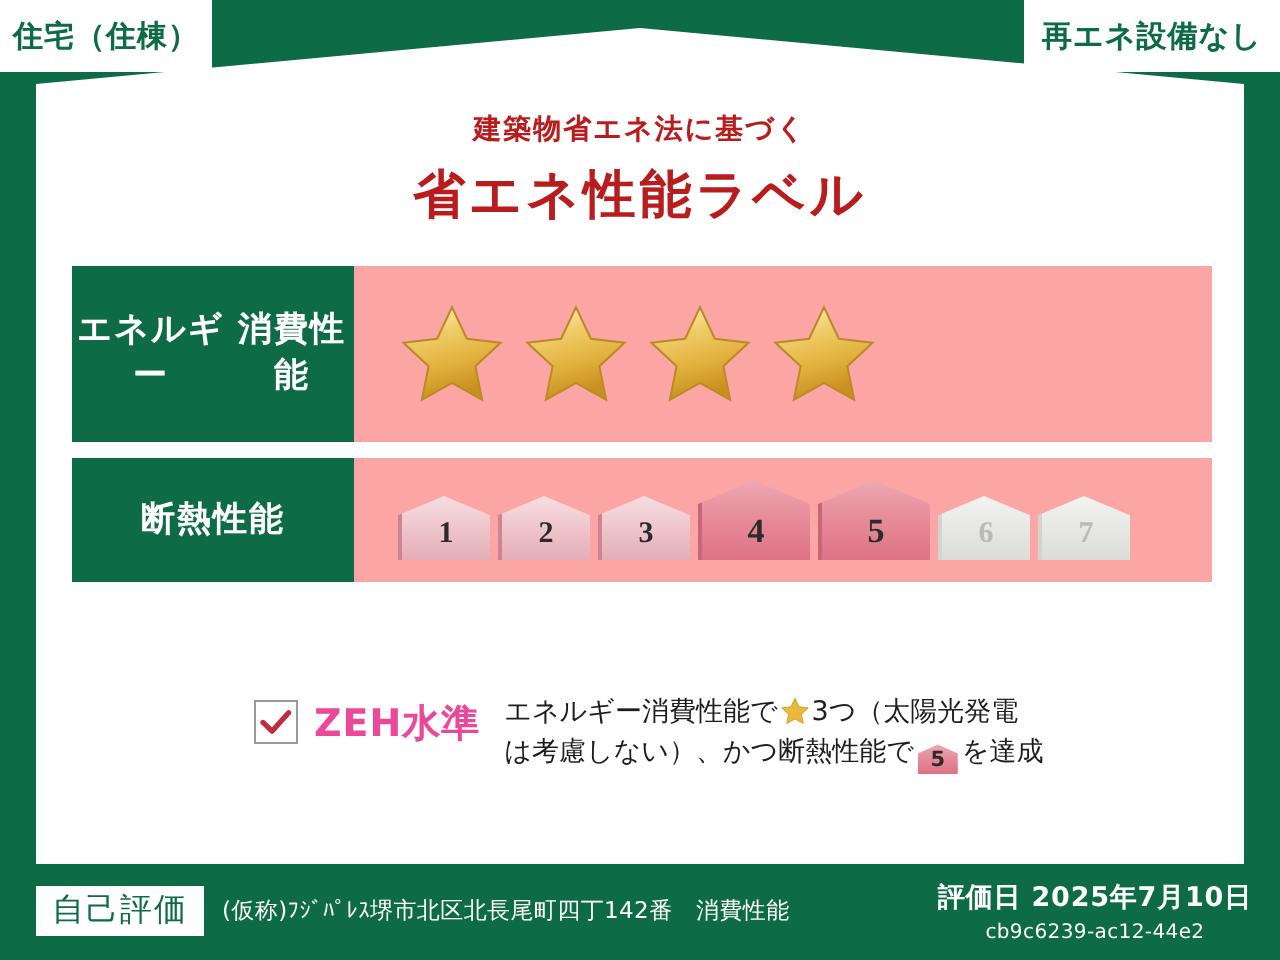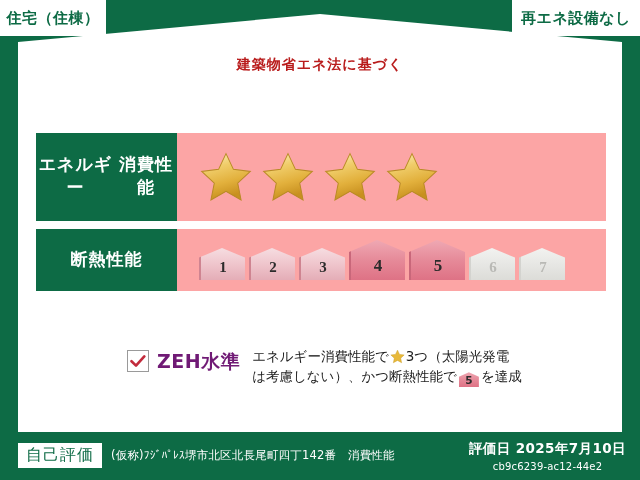--- a/index.html
+++ b/index.html
@@ -164,21 +164,21 @@
     border: 1px solid #9a9a9a;
     background: #ffffff;
     box-sizing: border-box;
     display: flex;
     align-items: center;
     justify-content: center;
     margin-top: 4px;
     flex: 0 0 22px;
   }
   .zeh-title {
-    color: #701a75;
+    color: #ec4899;
     font-weight: bold;
     font-size: 19px;
     margin-left: 8px;
     margin-top: 3px;
     white-space: nowrap;
     letter-spacing: .5px;
   }
   .zeh-desc {
     margin-left: 12px;
     font-size: 13.5px;
@@ -259,20 +259,21 @@
 <div id="label-root">
 
   <div class="frame-green"></div>
   <div class="frame-inner-white"></div>
 
   <div class="corner-tag left">住宅（住棟）</div>
   <div class="corner-tag right">再エネ設備なし</div>
 
   <div class="title-wrap">
     <div class="title-sub">建築物省エネ法に基づく</div>
+    <div class="title-main">省エネ性能ラベル</div>
   </div>
 
   <div class="rows">
 
     <div class="perf-row">
       <div class="row-label">
         <span>エネルギー</span>
           <br>
         <span>消費性能</span>
       </div>

